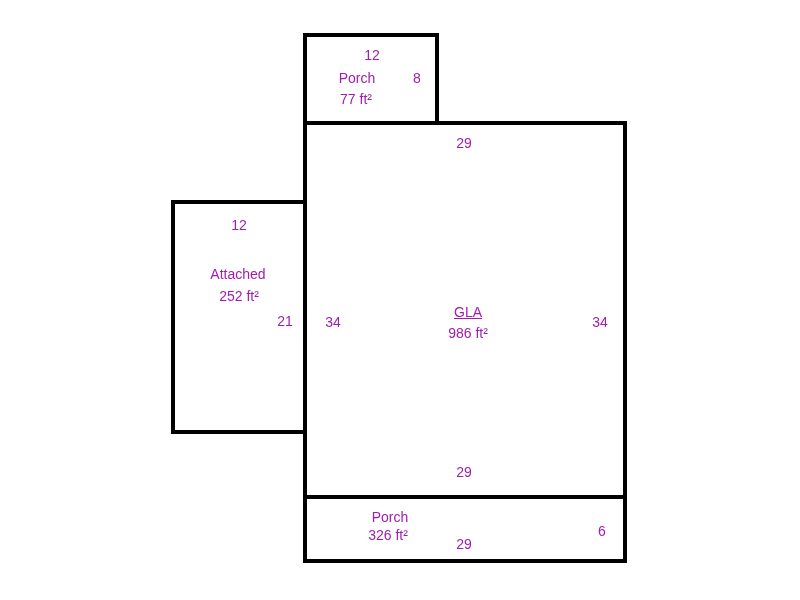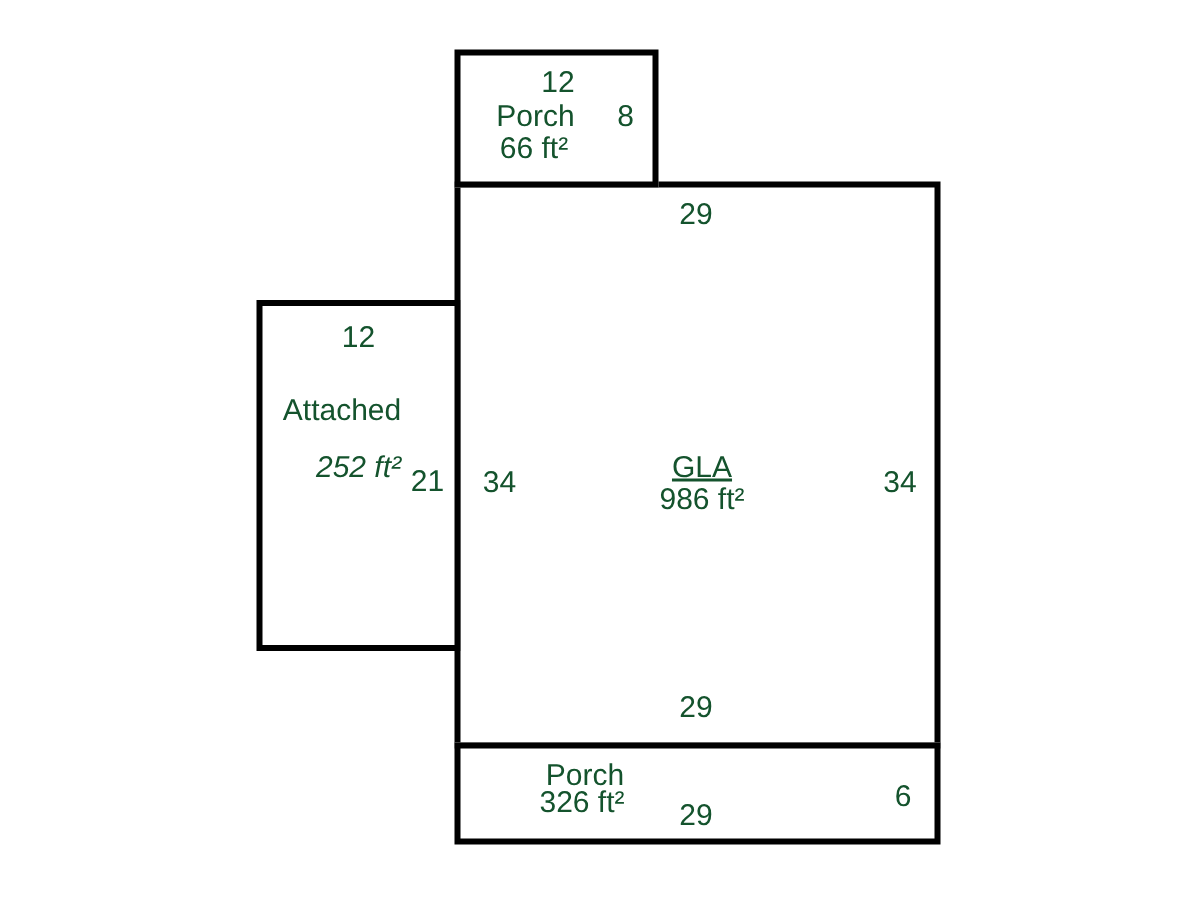--- a/index.html
+++ b/index.html
@@ -28,62 +28,62 @@
   
   .rect.bporch    { left: 303px; top: 495px; width: 324px; height: 68px;  }
   
   .rect.tporch    { left: 303px; top: 33px;  width: 136px; height: 92px;  }
   
   .rect.attached  { left: 171px; top: 200px; width: 136px; height: 234px; }
 
   .lbl {
     position: absolute;
     transform: translate(-50%, -50%);
-    font-size: 20px;
-    color: #14532d;
+    font-size: 14px;
+    color: #a21caf;
     white-space: nowrap;
     line-height: 1;
   }
   
   .tp-dim-top   { left: 372px; top: 55px;  }
   .tp-name      { left: 357px; top: 78px;  }
   .tp-dim-right { left: 417px; top: 78px;  }
   .tp-area      { left: 356px; top: 99px;  }
 
   .gla-dim-top    { left: 464px; top: 143px; }
   .gla-dim-left   { left: 333px; top: 322px; }
   .gla-name       { left: 468px; top: 312px; text-decoration: underline; }
   .gla-area       { left: 468px; top: 333px; }
   .gla-dim-right  { left: 600px; top: 322px; }
   .gla-dim-bottom { left: 464px; top: 472px; }
 
   .at-dim-top   { left: 239px; top: 225px; }
-  .at-name      { left: 228px; top: 274px; }
-  .at-area      { left: 239px; top: 312px; font-style: italic; }
+  .at-name      { left: 238px; top: 274px; }
+  .at-area      { left: 239px; top: 296px; }
   .at-dim-right { left: 285px; top: 321px; }
 
   .bp-name       { left: 390px; top: 517px; }
   .bp-area       { left: 388px; top: 535px; }
   .bp-dim-bottom { left: 464px; top: 544px; }
   .bp-dim-right  { left: 602px; top: 531px; }
 </style>
 </head>
 <body>
 
 <div class="sketch">
 
   <div class="rect gla"></div>
   <div class="rect bporch"></div>
   <div class="rect tporch"></div>
   <div class="rect attached"></div>
 
   <div class="lbl tp-dim-top">12</div>
   <div class="lbl tp-name">Porch</div>
   <div class="lbl tp-dim-right">8</div>
-  <div class="lbl tp-area">66 ft²</div>
+  <div class="lbl tp-area">77 ft²</div>
 
   <div class="lbl at-dim-top">12</div>
   <div class="lbl at-name">Attached</div>
   <div class="lbl at-area">252 ft²</div>
   <div class="lbl at-dim-right">21</div>
 
   <div class="lbl gla-dim-top">29</div>
   <div class="lbl gla-dim-left">34</div>
   <div class="lbl gla-name">GLA</div>
   <div class="lbl gla-area">986 ft²</div>

